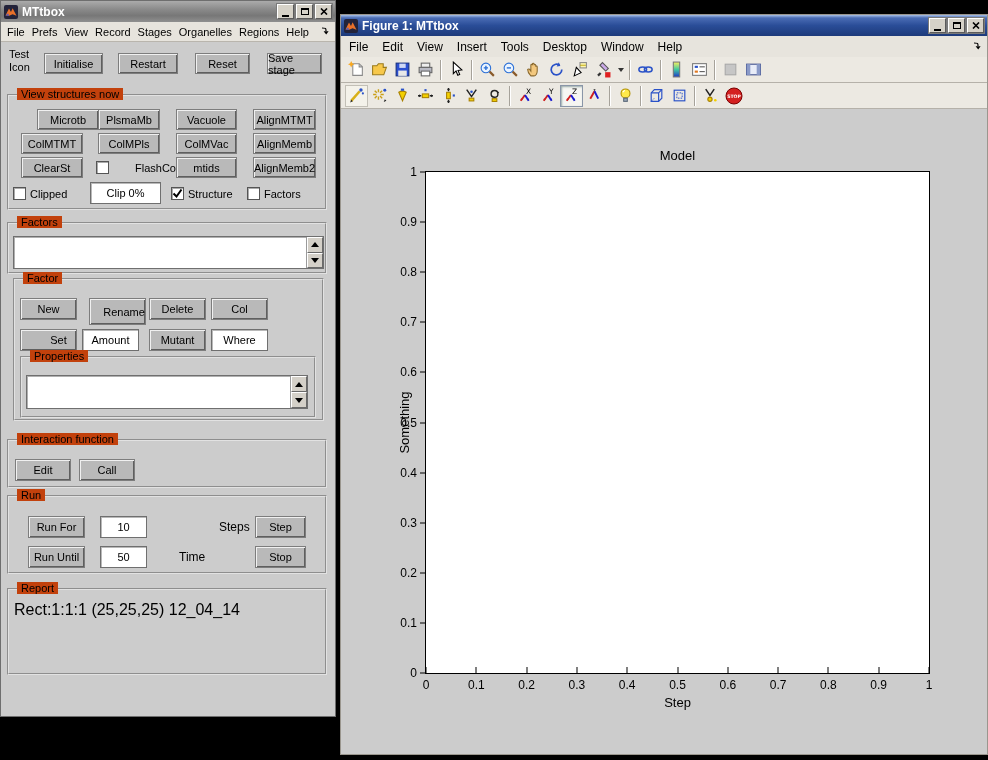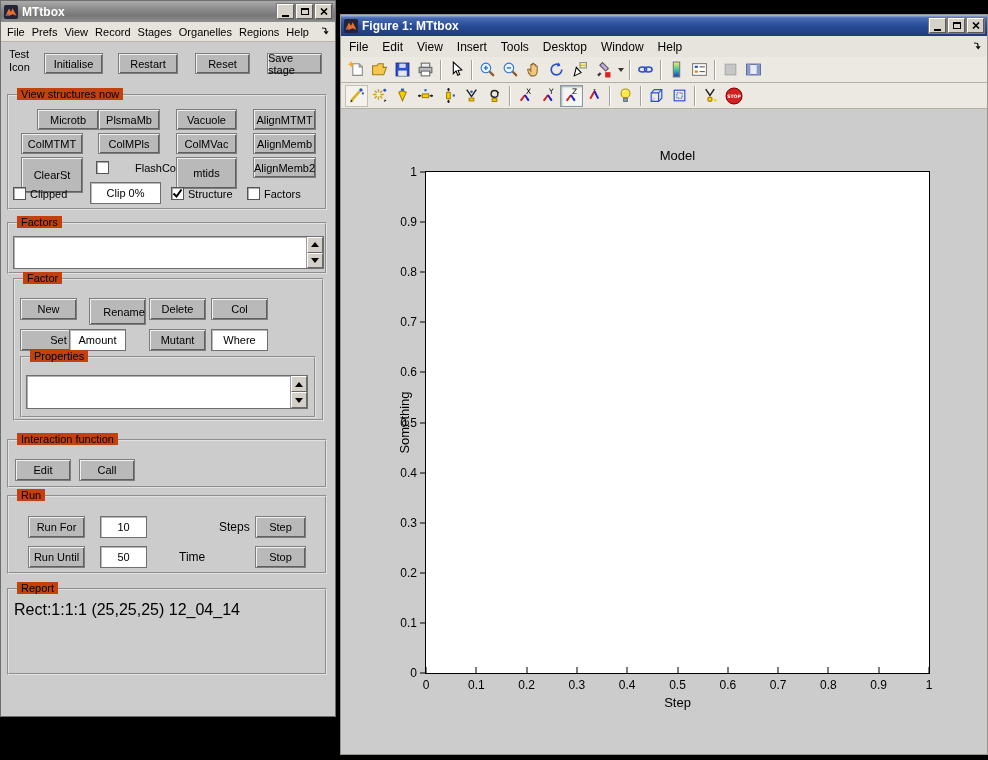--- a/index.html
+++ b/index.html
@@ -125,24 +125,24 @@
     <span class="legend">View structures now</span>
   </div>
   <div class="btn" style="left:20px;top:108px;width:62px;height:21px;margin-left:16px;">Microtb</div>
   <div class="btn" style="left:97px;top:108px;width:62px;height:21px;">PlsmaMb</div>
   <div class="btn" style="left:175px;top:108px;width:61px;height:21px;">Vacuole</div>
   <div class="btn" style="left:252px;top:108px;width:63px;height:21px;">AlignMTMT</div>
   <div class="btn" style="left:20px;top:132px;width:62px;height:21px;">ColMTMT</div>
   <div class="btn" style="left:97px;top:132px;width:62px;height:21px;">ColMPls</div>
   <div class="btn" style="left:175px;top:132px;width:61px;height:21px;">ColMVac</div>
   <div class="btn" style="left:252px;top:132px;width:63px;height:21px;">AlignMemb</div>
-  <div class="btn" style="left:20px;top:156px;width:62px;height:36px;text-align:right;">ClearSt</div>
+  <div class="btn" style="left:20px;top:156px;width:62px;height:21px;text-align:right;">ClearSt</div>
   <div class="cb" style="left:95px;top:160px;"></div>
   <div class="lbl" style="left:112px;top:161px;margin-left:22px;">FlashCo</div>
-  <div class="btn" style="left:175px;top:156px;width:61px;height:32px;">mtids</div>
+  <div class="btn" style="left:175px;top:156px;width:61px;height:21px;">mtids</div>
   <div class="btn" style="left:252px;top:156px;width:63px;height:21px;">AlignMemb2</div>
   <div class="cb" style="left:12px;top:186px;"></div>
   <div class="lbl" style="left:29px;top:187px;">Clipped</div>
   <div class="wfield" style="left:89px;top:181px;width:71px;height:22px;">Clip 0%</div>
   <div class="cb" style="left:170px;top:186px;">
     <svg width="11" height="11" viewBox="0 0 11 11">
       <path d="M1.5 5.5 L4.5 8.5 L9.5 1.5" stroke="#000" stroke-width="2" fill="none"></path>
       </svg>
   </div>
   <div class="lbl" style="left:187px;top:187px;">Structure</div>
@@ -164,21 +164,21 @@
   </div>
 
   <div class="grp" style="left:12px;top:277px;width:311px;height:143px;">
     <span class="legend">Factor</span>
   </div>
   <div class="btn" style="left:19px;top:297px;width:57px;height:22px;">New</div>
   <div class="btn" style="left:88px;top:297px;width:57px;height:27px;padding-left:13px;">Rename</div>
   <div class="btn" style="left:148px;top:297px;width:57px;height:22px;">Delete</div>
   <div class="btn" style="left:210px;top:297px;width:57px;height:22px;">Col</div>
   <div class="btn" style="left:19px;top:328px;width:57px;height:22px;padding-left:20px;">Set</div>
-  <div class="wfield" style="left:68px;top:328px;width:57px;height:22px;">Amount</div>
+  <div class="wfield" style="left:81px;top:328px;width:57px;height:22px;">Amount</div>
   <div class="btn" style="left:148px;top:328px;width:57px;height:22px;">Mutant</div>
   <div class="wfield" style="left:210px;top:328px;width:57px;height:22px;">Where</div>
   <div class="grp" style="left:19px;top:355px;width:296px;height:62px;">
     <span class="legend">Properties</span>
   </div>
   <div class="listbox" style="left:25px;top:374px;width:282px;height:34px;">
     <div class="sb">
       <div class="sbb">
           <div class="tri-up"></div>
         </div>

